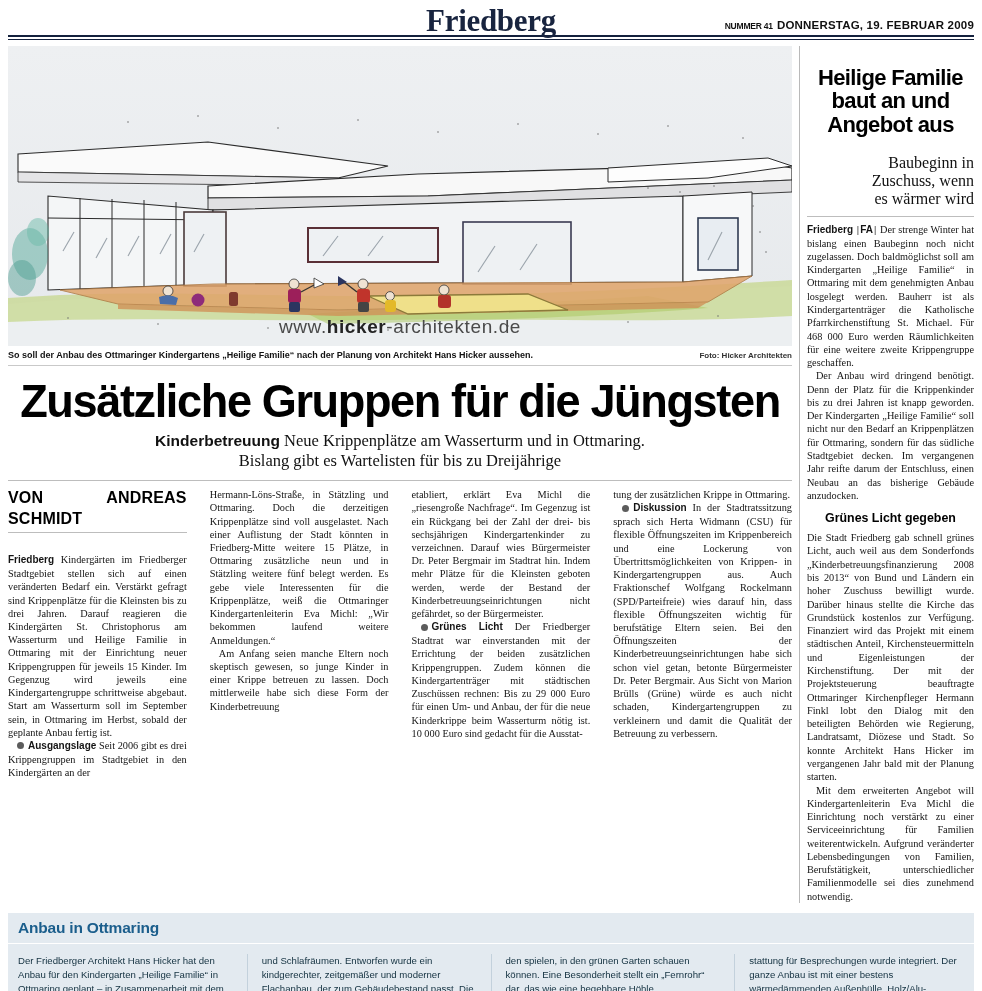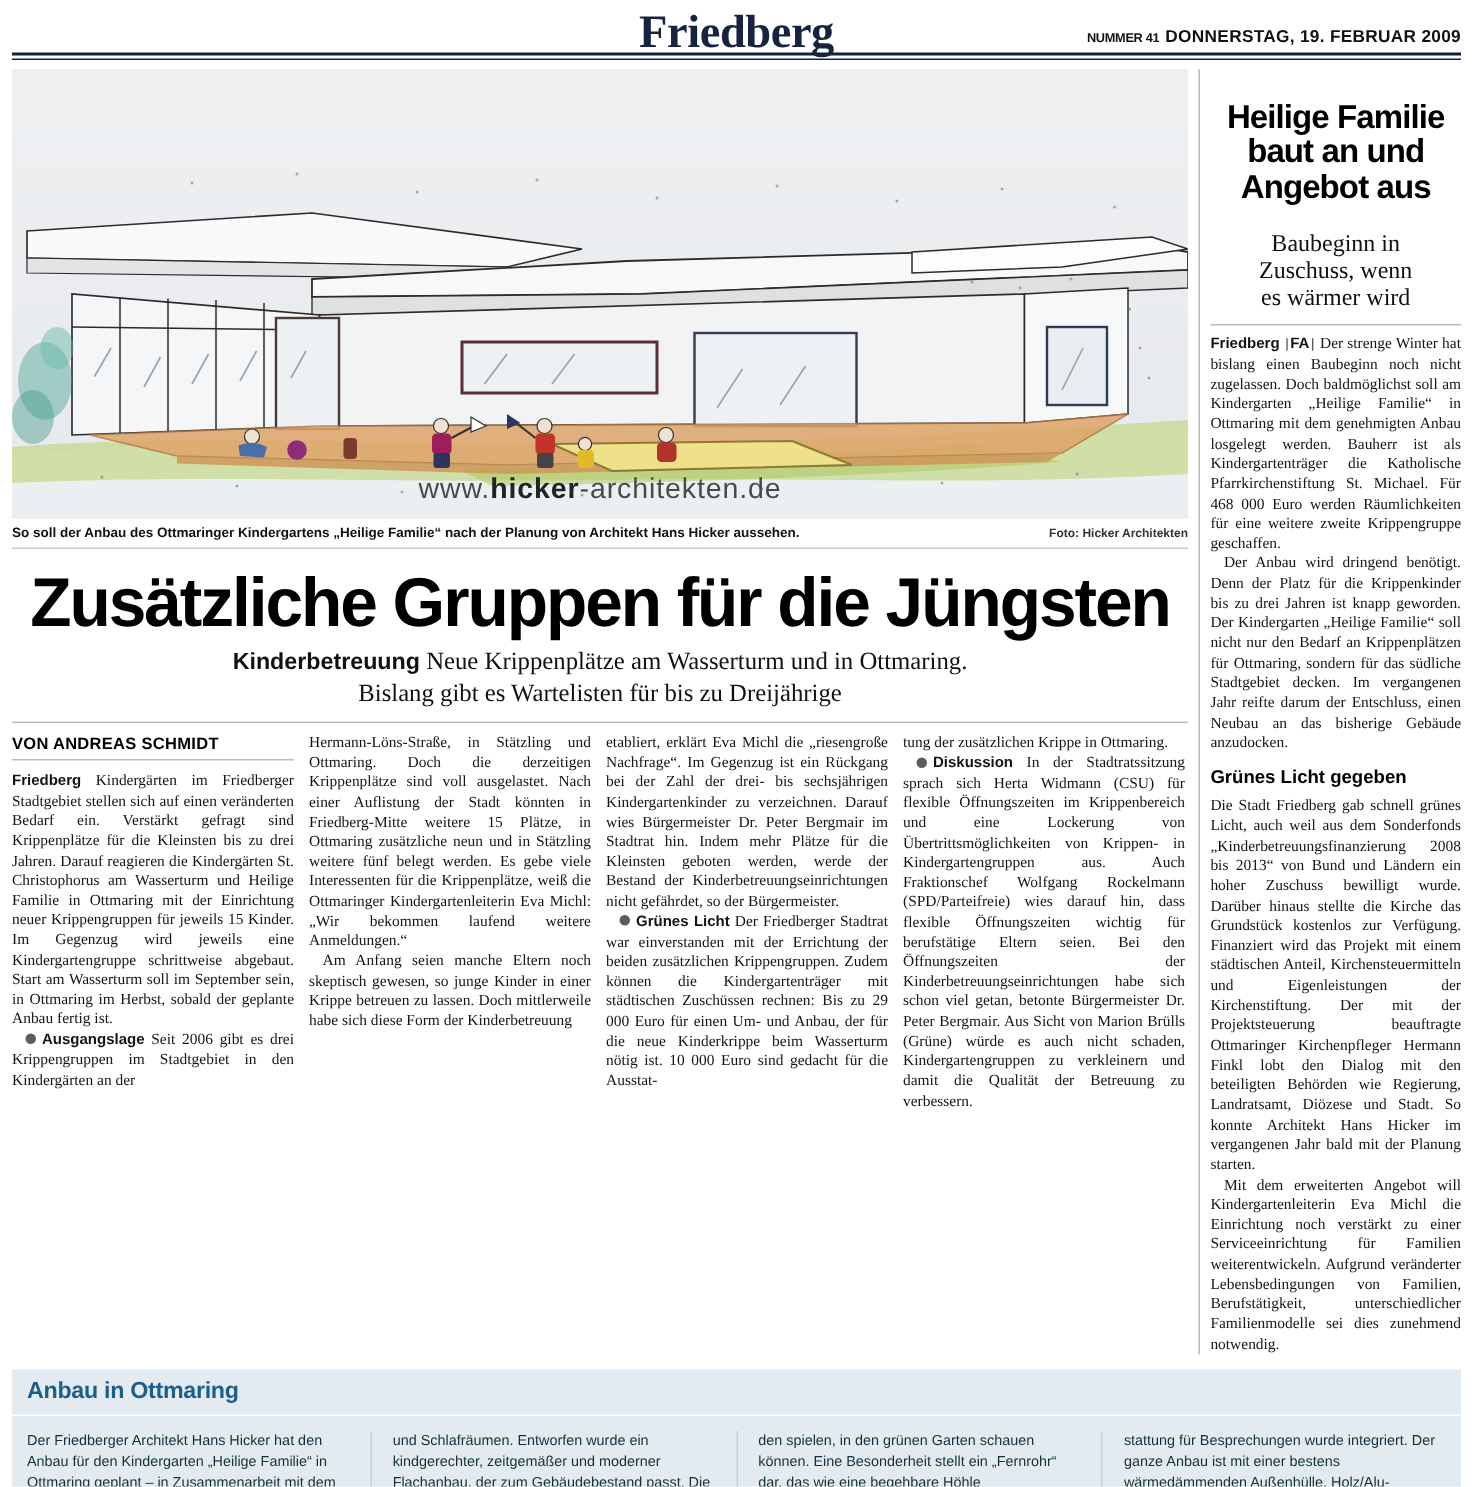--- a/index.html
+++ b/index.html
@@ -152,31 +152,31 @@
   }
   .col {
     width: 188px;
     font-family: "Liberation Serif", serif;
     font-size: 10.3px;
     line-height: 1.285;
     text-align: justify;
     hyphens: auto;
     color: #141414;
   }
-  .col + .col { margin-left: 10px; }
+  .col + .col { margin-left: 23px; }
   .col p { margin: 0; text-indent: 0; }
   .col p + p { text-indent: 9px; }
   .byline {
     font-family: "Liberation Sans", sans-serif;
     font-weight: bold;
-    font-size: 11px;
+    font-size: 16px;
     letter-spacing: 0.2px;
     padding-bottom: 3px;
     border-bottom: 1px solid #bdbdbd;
-    margin-bottom: 7px;
+    margin-bottom: 20px;
     color: #000;
   }
   .dateline {
     font-family: "Liberation Sans", sans-serif;
     font-weight: bold;
     font-size: 10px;
   }
   .subhead-inline {
     font-family: "Liberation Sans", sans-serif;
     font-weight: bold;
@@ -208,21 +208,21 @@
     line-height: 1.06;
     letter-spacing: -0.6px;
     text-align: center;
     color: #000;
     margin: 20px 0 4px 0;
   }
   .rail-sub {
     font-family: "Liberation Serif", serif;
     font-size: 16px;
     line-height: 1.14;
-    text-align: center;
+    text-align: right;
     color: #111;
     margin-bottom: 7px;
     margin-top: 18px;
   }
   .rail-rule { height: 1px; background: #bdbdbd; margin-bottom: 6px; }
   .rail-body {
     font-family: "Liberation Serif", serif;
     font-size: 10.3px;
     line-height: 1.29;
     text-align: justify;
@@ -241,21 +241,21 @@
     font-size: 9px;
     color: #333;
     padding: 0 1px;
   }
   .rail-subhead {
     font-family: "Liberation Sans", sans-serif;
     font-weight: bold;
     font-size: 12.4px;
     margin: 8px 0 5px 0;
     color: #000;
-    text-align: left;
+    text-align: center;
   }
 
   
   .infobox {
     margin-top: 10px;
     background: #e3eaf0;
     position: relative;
     width: 966px;
   }
   .infobox-title {

